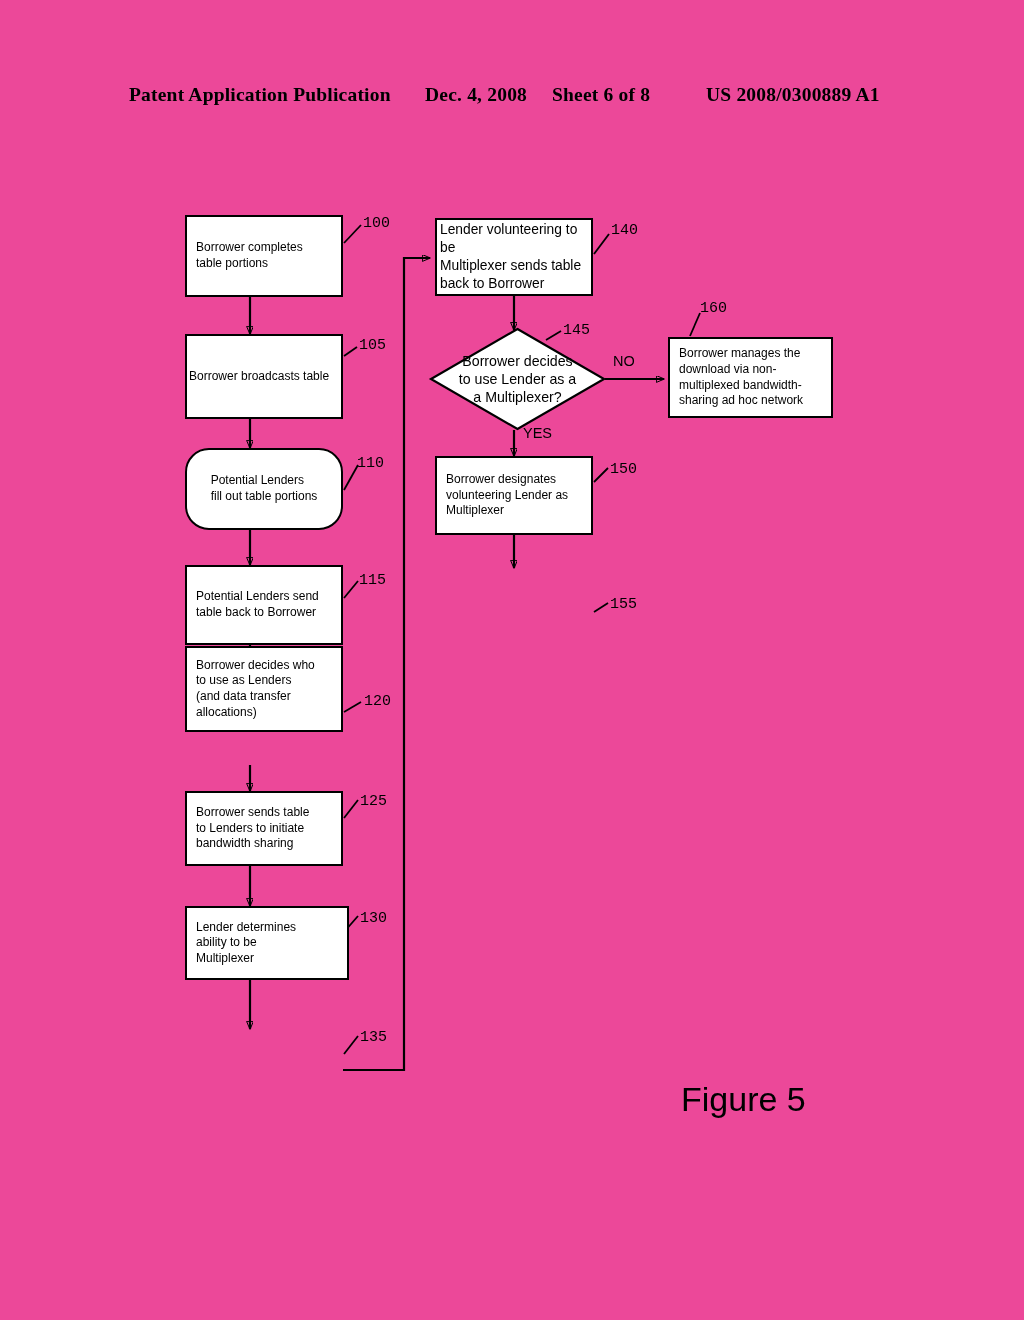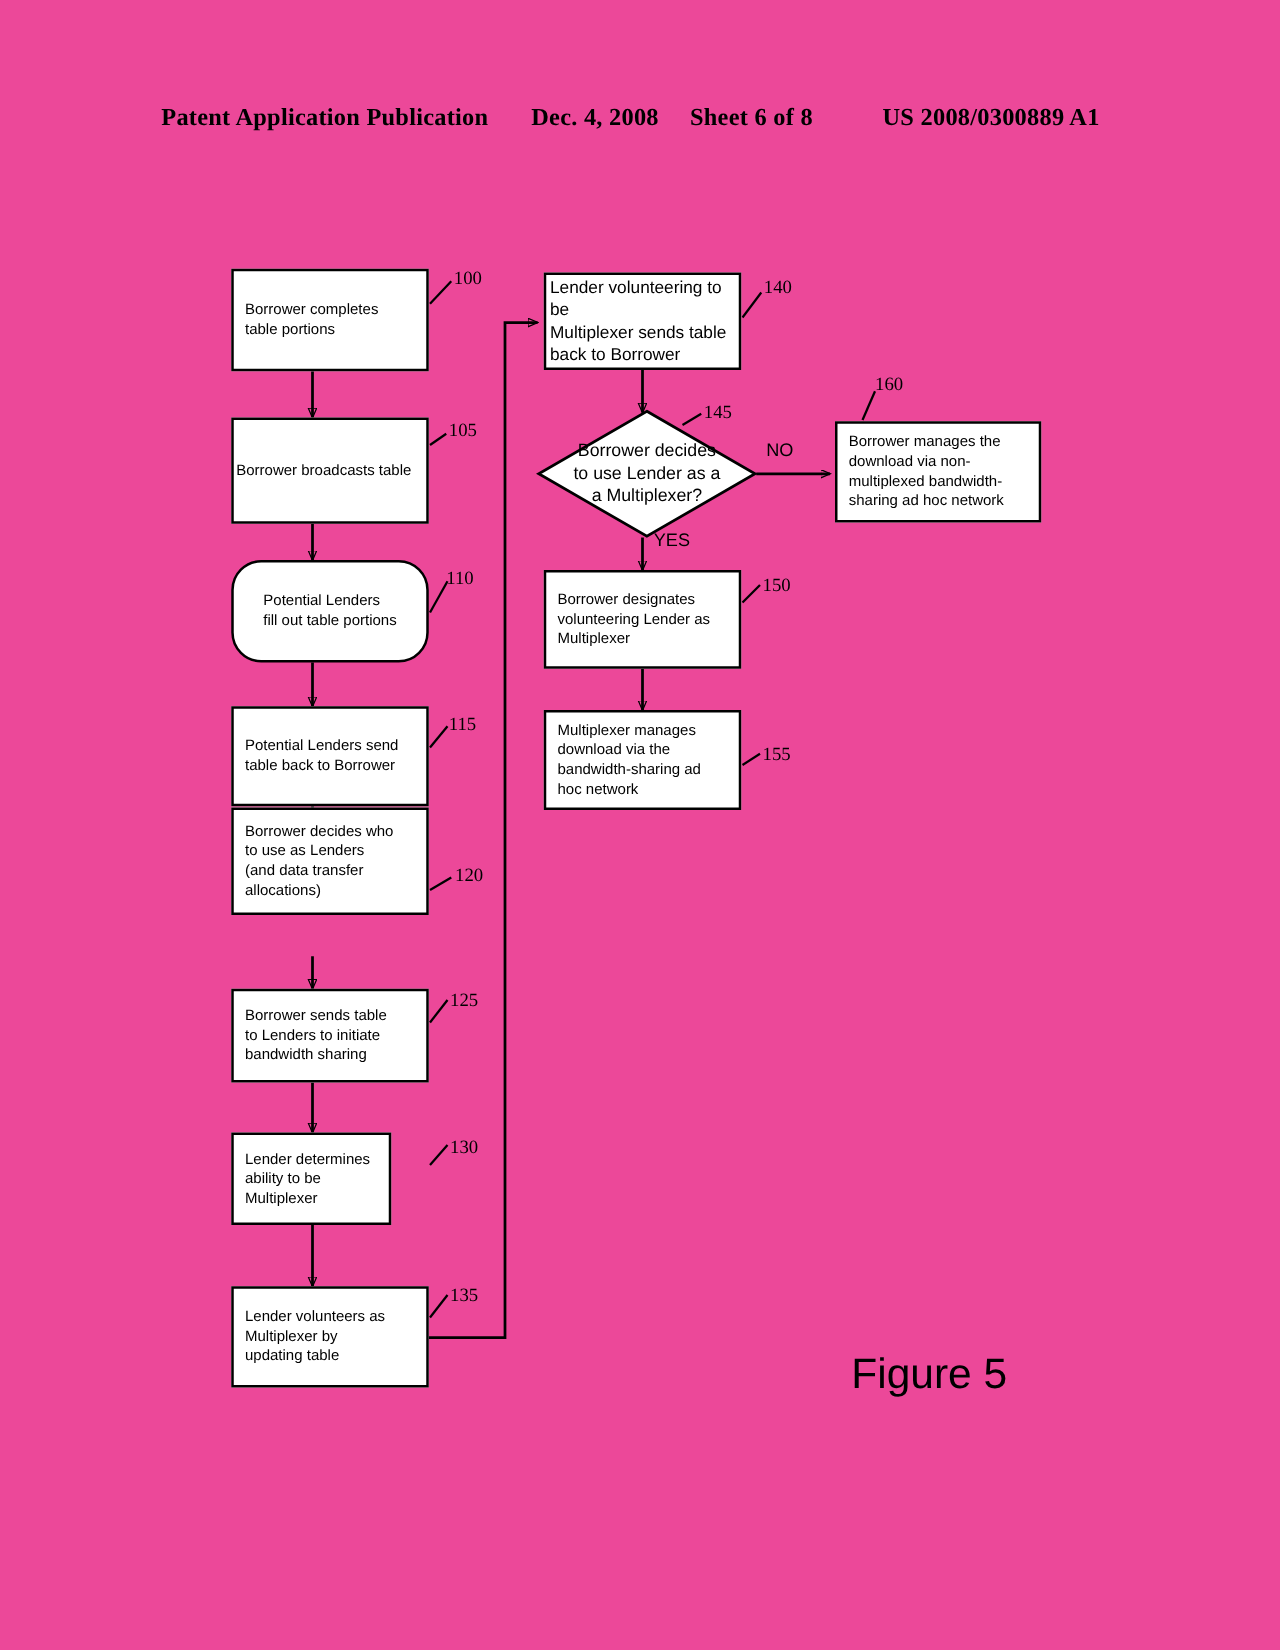--- a/index.html
+++ b/index.html
@@ -88,21 +88,21 @@
     font-size: 14.2px;
     line-height: 1.28;
     color: #000;
     white-space: pre-line;
     pointer-events: none;
   }
 
   
   .ref {
     position: absolute;
-    font-family: Liberation Serif, serif;
+    font-family: Liberation Mono, monospace;
     font-size: 15px;
     color: #000;
     white-space: nowrap;
   }
 
   
   .branch-label {
     position: absolute;
     font-family: "Liberation Sans", sans-serif;
     font-size: 14.5px;
@@ -224,32 +224,27 @@
     </div>
     <div class="ref" style="left:364px; top:693px;">120</div>
 
     <div class="box" style="left:185px; top:791px; width:158px; height:75px;">
       <div class="txt">Borrower sends table
 to Lenders to initiate
 bandwidth sharing</div>
     </div>
     <div class="ref" style="left:360px; top:793px;">125</div>
 
-    <div class="box" style="left:185px; top:906px; width:128px; height:74px;">
+    <div class="box" style="left:185px; top:906px; width:164px; height:74px;">
       <div class="txt">Lender determines
 ability to be
 Multiplexer</div>
     </div>
     <div class="ref" style="left:360px; top:910px;">130</div>
 
-    <div class="box" style="left:185px; top:1029px; width:158px; height:81px;">
-      <div class="txt">Lender volunteers as
-Multiplexer by
-updating table</div>
-    </div>
     <div class="ref" style="left:360px; top:1029px;">135</div>
 
     <div class="box" style="left:435px; top:218px; width:158px; height:78px;">
       <div class="txt" style="margin-left:-6px; font-size:13.8px;">Lender volunteering to be
 Multiplexer sends table
 back to Borrower</div>
     </div>
     <div class="ref" style="left:611px; top:222px;">140</div>
 
     <div class="diamond-wrap" style="left:430px; top:328px; width:175px; height:102px;">
@@ -265,26 +260,20 @@
     <div class="branch-label" style="left:613px; top:353px;">NO</div>
     <div class="branch-label" style="left:523px; top:425px;">YES</div>
 
     <div class="box" style="left:435px; top:456px; width:158px; height:79px;">
       <div class="txt">Borrower designates
 volunteering Lender as
 Multiplexer</div>
     </div>
     <div class="ref" style="left:610px; top:461px;">150</div>
 
-    <div class="box" style="left:435px; top:568px; width:158px; height:80px;">
-      <div class="txt">Multiplexer manages
-download via  the
-bandwidth-sharing ad
-hoc network</div>
-    </div>
     <div class="ref" style="left:610px; top:596px;">155</div>
 
     <div class="box" style="left:668px; top:337px; width:165px; height:81px;">
       <div class="txt">Borrower manages the
 download via non-
 multiplexed bandwidth-
 sharing ad hoc network</div>
     </div>
     <div class="ref" style="left:700px; top:300px;">160</div>
 

